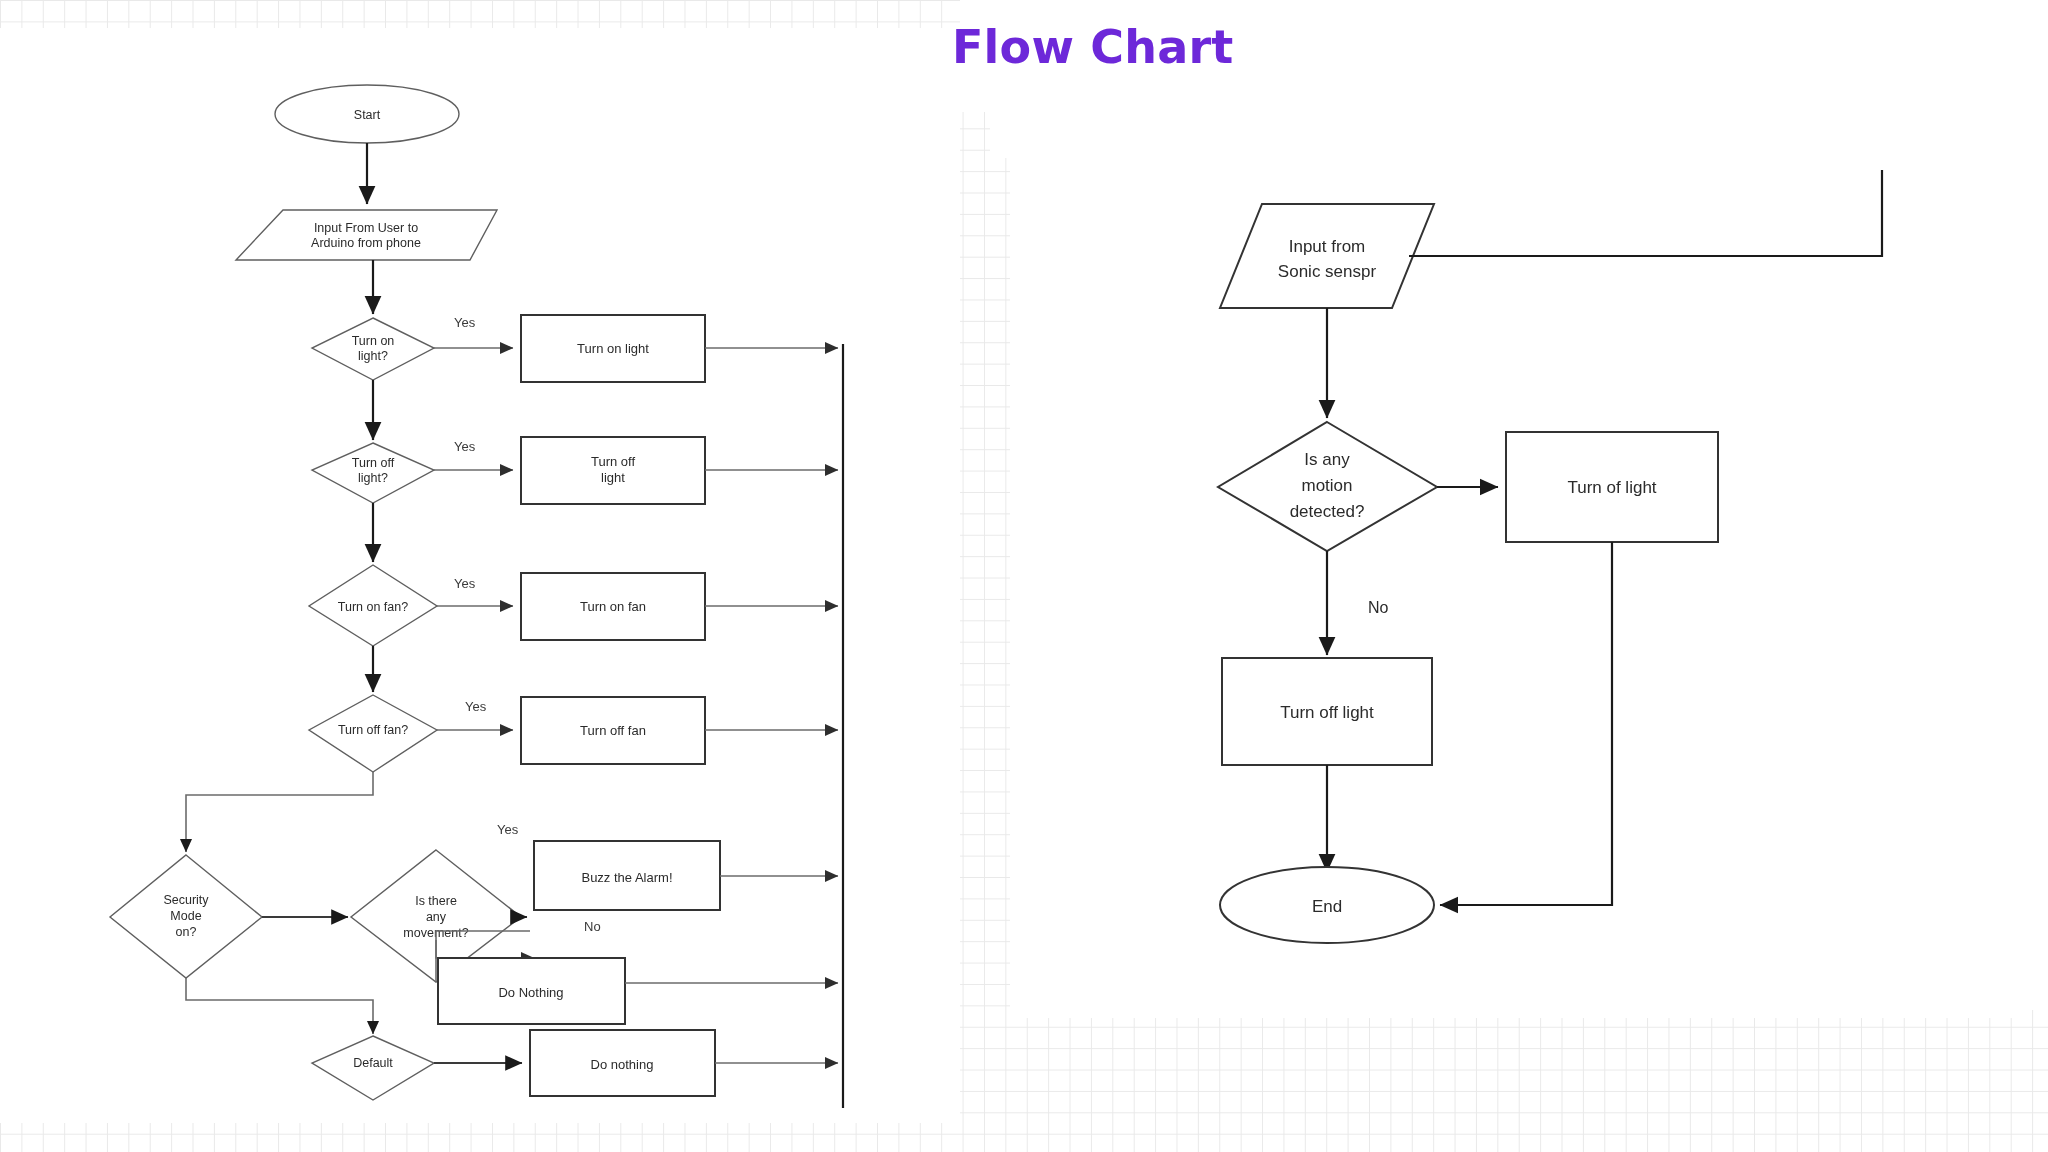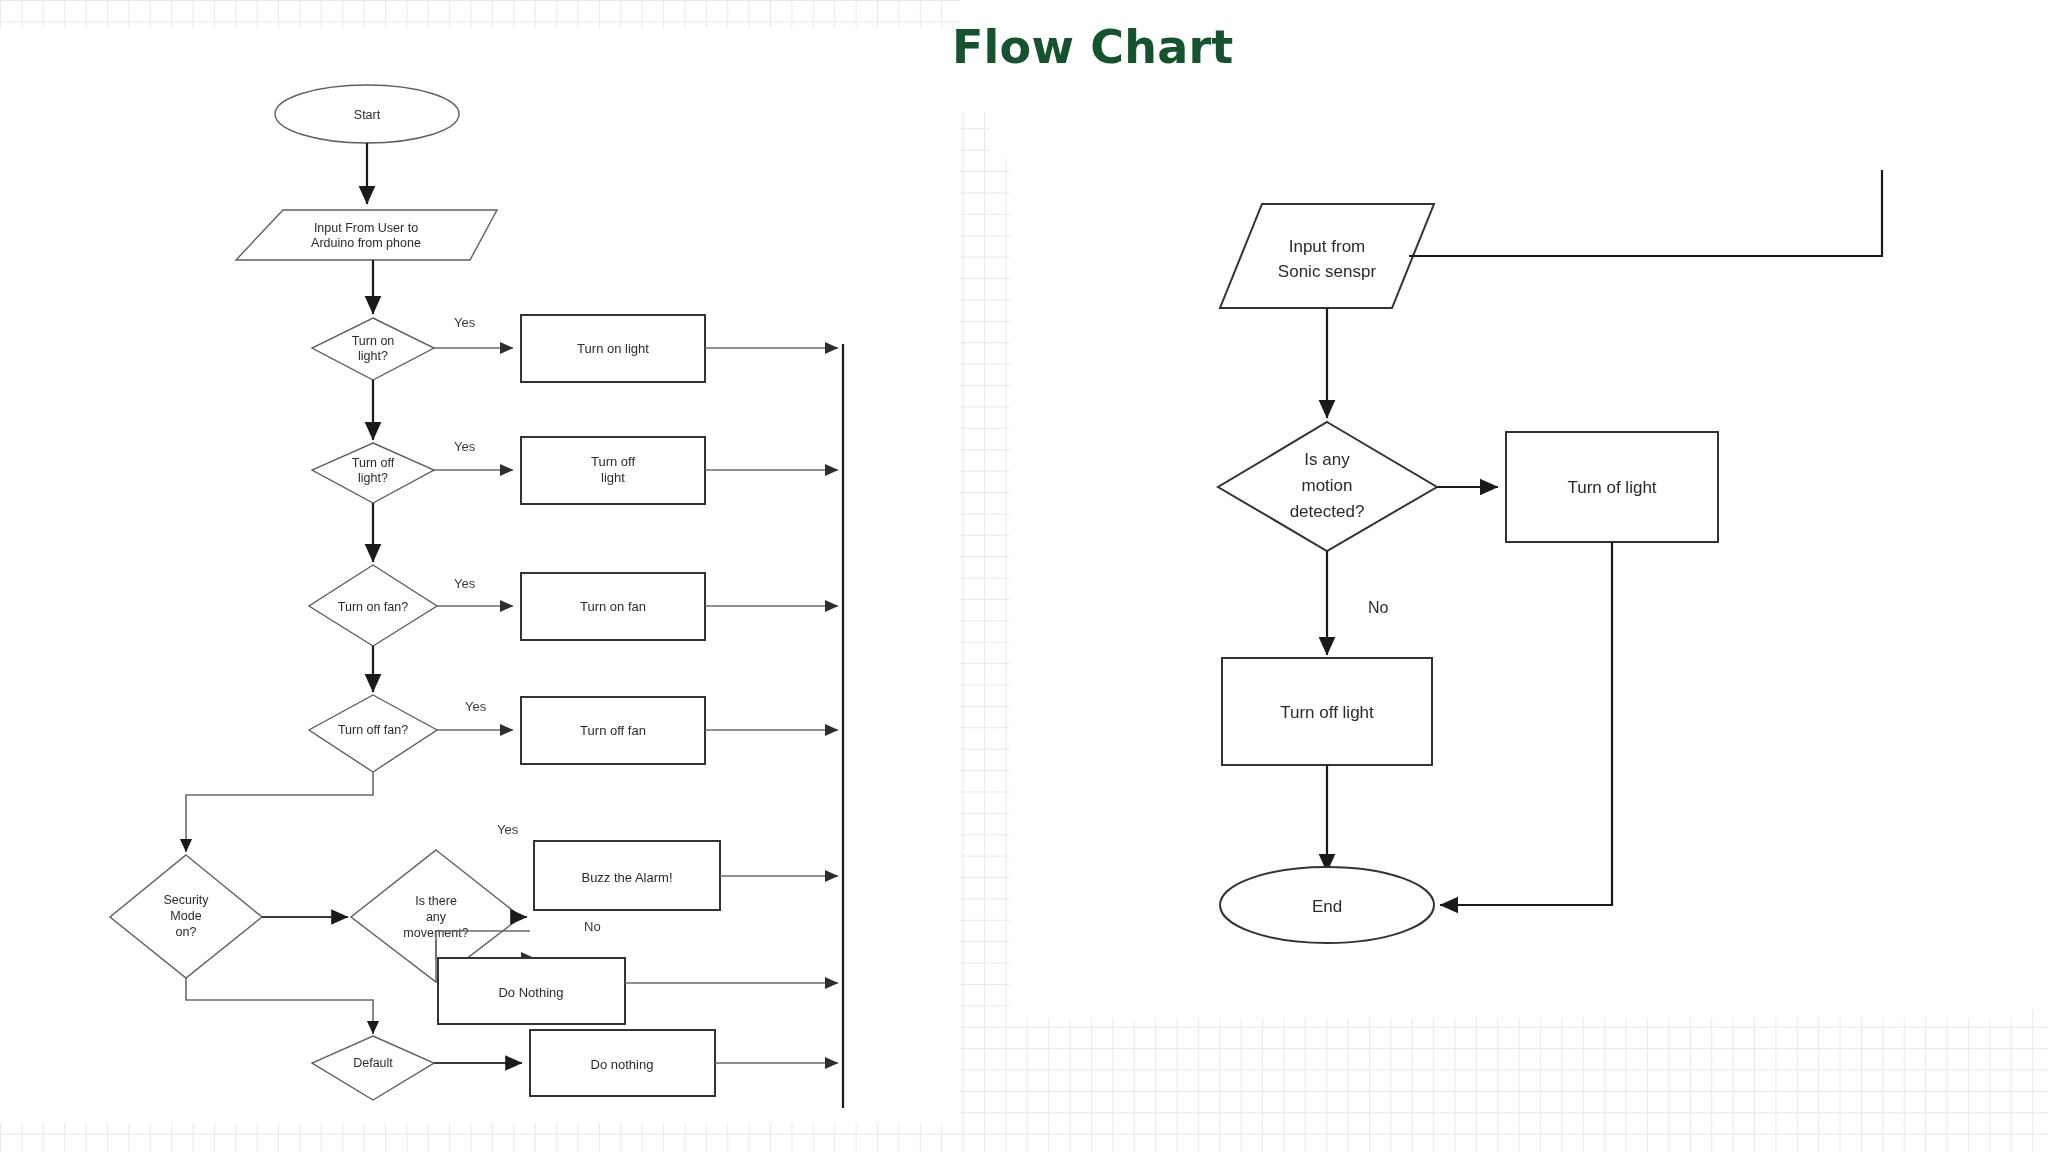--- a/index.html
+++ b/index.html
@@ -24,21 +24,21 @@
   .mask{position:absolute;background:#fff;pointer-events:none;}
   #mask-main{left:0;top:28px;width:960px;height:1095px;}
   #mask-right-top{left:960px;top:0;width:1088px;height:112px;}
   #mask-right-mid{left:990px;top:112px;width:1058px;height:46px;}
   #mask-right-body{left:1010px;top:158px;width:1010px;height:860px;}
   #mask-far-right{left:1960px;top:0;width:88px;height:1010px;}
 
   #title{
     position:absolute; left:952px; top:24px;
     font-size:46px; line-height:46px; letter-spacing:.2px;
-    color:#14532d; font-weight:600;
+    color:#6d28d9; font-weight:600;
     font-family:"DejaVu Sans", sans-serif;
   }
   svg.flow{position:absolute;left:0;top:0;width:2048px;height:1152px;overflow:visible;}
   .shp{fill:#ffffff;stroke:#5f5f5f;stroke-width:1.4;}
   .shp-dark{fill:#ffffff;stroke:#333333;stroke-width:2;}
   .ln{stroke:#6b6b6b;stroke-width:1.6;fill:none;}
   .ln-dark{stroke:#1a1a1a;stroke-width:2.2;fill:none;}
   .ln-mid{stroke:#3a3a3a;stroke-width:2;fill:none;}
   text{font-family:"Liberation Sans", sans-serif;fill:#2b2b2b;}
   .t-sm{font-size:12.5px;}

